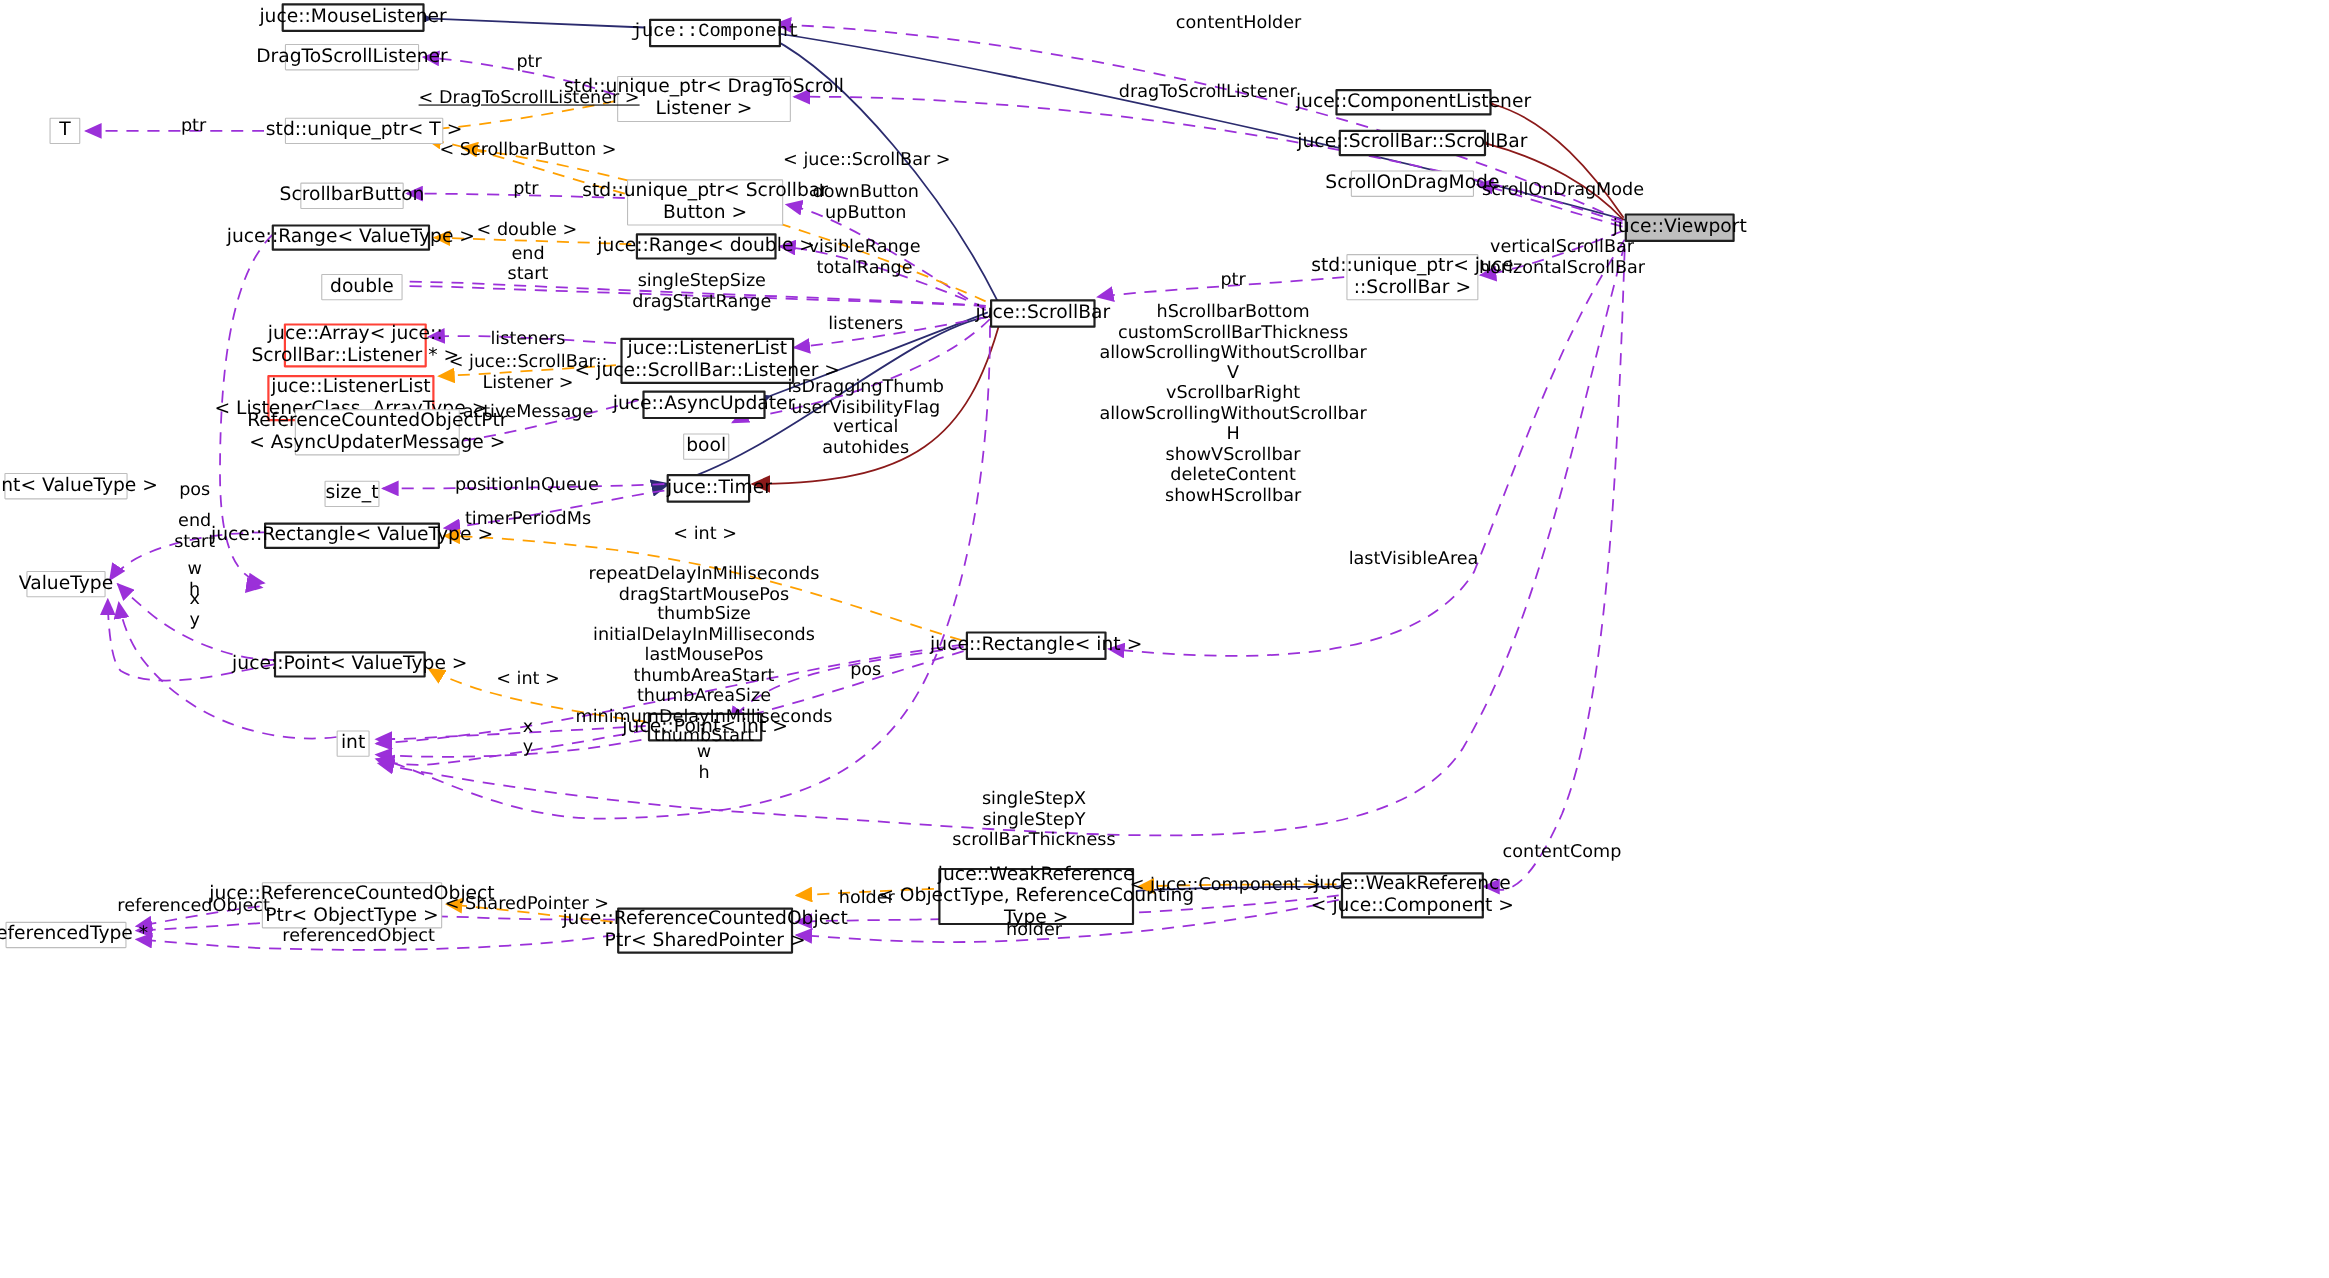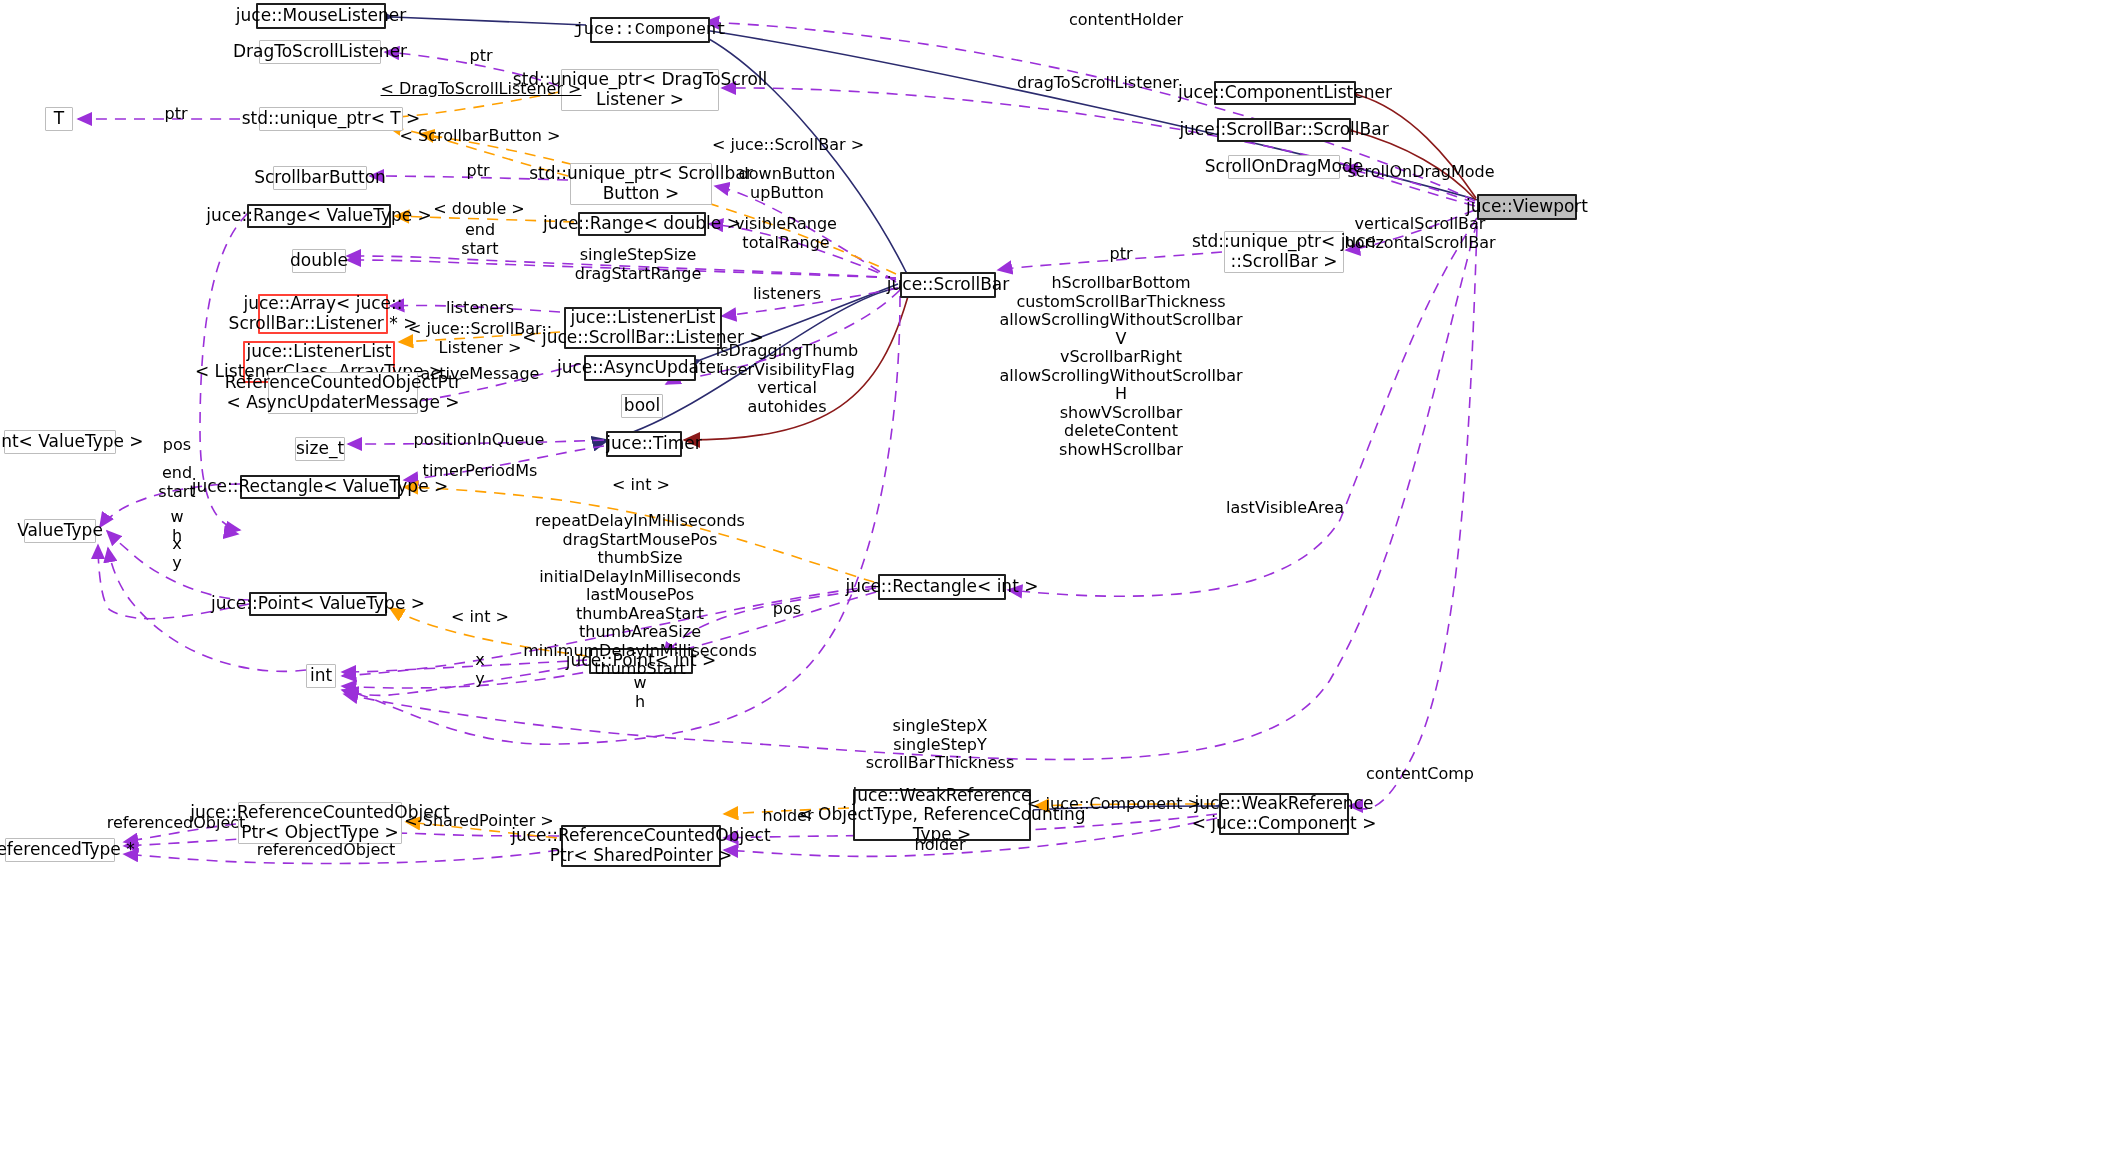--- a/index.html
+++ b/index.html
@@ -150,21 +150,21 @@
       <div class="node strong" style="left: 1217px; top: 118px; width: 134px; height: 24px;">juce::ScrollBar::ScrollBar</div>
       <div class="node" style="left: 1228px; top: 155px; width: 112px; height: 24px;">ScrollOnDragMode</div>
       <div class="node" style="left: 273px; top: 166px; width: 94px; height: 24px;">ScrollbarButton</div>
       <div class="node" style="left: 570px; top: 163px; width: 142px; height: 42px;">std::unique_ptr&lt; Scrollbar
 Button &gt;</div>
       <div class="node current" style="left: 1477px; top: 194px; width: 100px; height: 26px;">juce::Viewport</div>
       <div class="node strong" style="left: 247px; top: 204px; width: 144px; height: 24px;">juce::Range&lt; ValueType &gt;</div>
       <div class="node strong" style="left: 578px; top: 212px; width: 128px; height: 24px;">juce::Range&lt; double &gt;</div>
       <div class="node" style="left: 1224px; top: 231px; width: 120px; height: 42px;">std::unique_ptr&lt; juce
 ::ScrollBar &gt;</div>
-      <div class="node" style="left: 292px; top: 249px; width: 54px; height: 24px;">double</div>
+      <div class="node" style="left: 292px; top: 249px; width: 74px; height: 24px;">double</div>
       <div class="node strong" style="left: 900px; top: 272px; width: 96px; height: 26px;">juce::ScrollBar</div>
       <div class="node red" style="left: 258px; top: 294px; width: 130px; height: 40px;">juce::Array&lt; juce::
 ScrollBar::Listener * &gt;</div>
       <div class="node strong" style="left: 564px; top: 307px; width: 158px; height: 42px;">juce::ListenerList
 &lt; juce::ScrollBar::Listener &gt;</div>
       <div class="node red" style="left: 243px; top: 341px; width: 152px; height: 42px;">juce::ListenerList
 &lt; ListenerClass, ArrayType &gt;</div>
       <div class="node strong" style="left: 584px; top: 355px; width: 112px; height: 26px;">juce::AsyncUpdater</div>
       <div class="node" style="left: 244px; top: 372px; width: 150px; height: 42px; margin-left: 24px;">ReferenceCountedObjectPtr
 &lt; AsyncUpdaterMessage &gt;</div>

